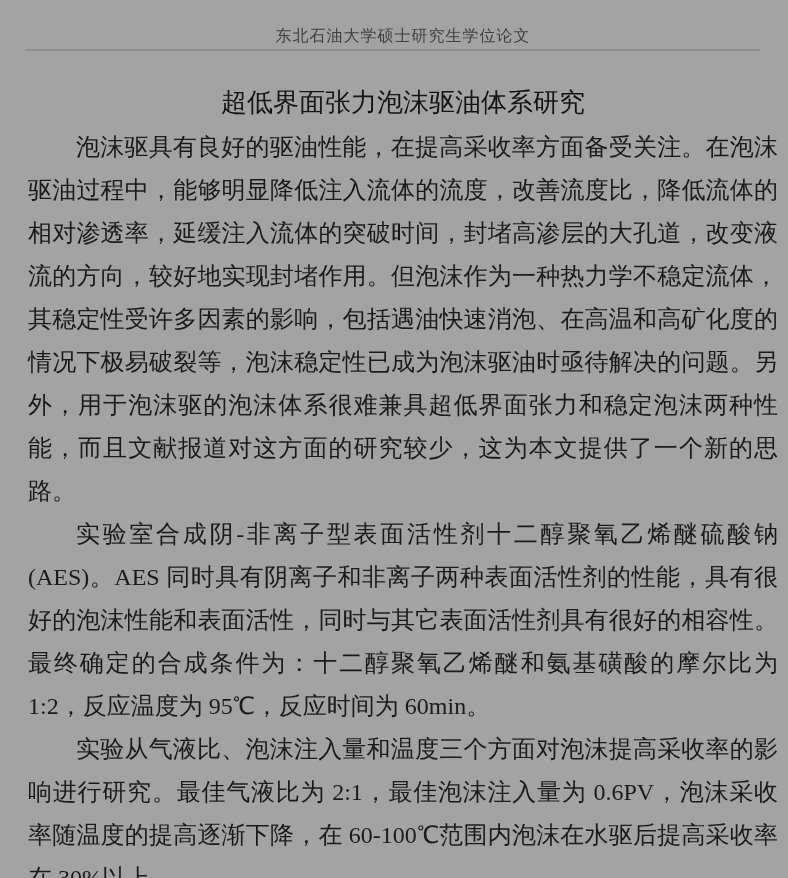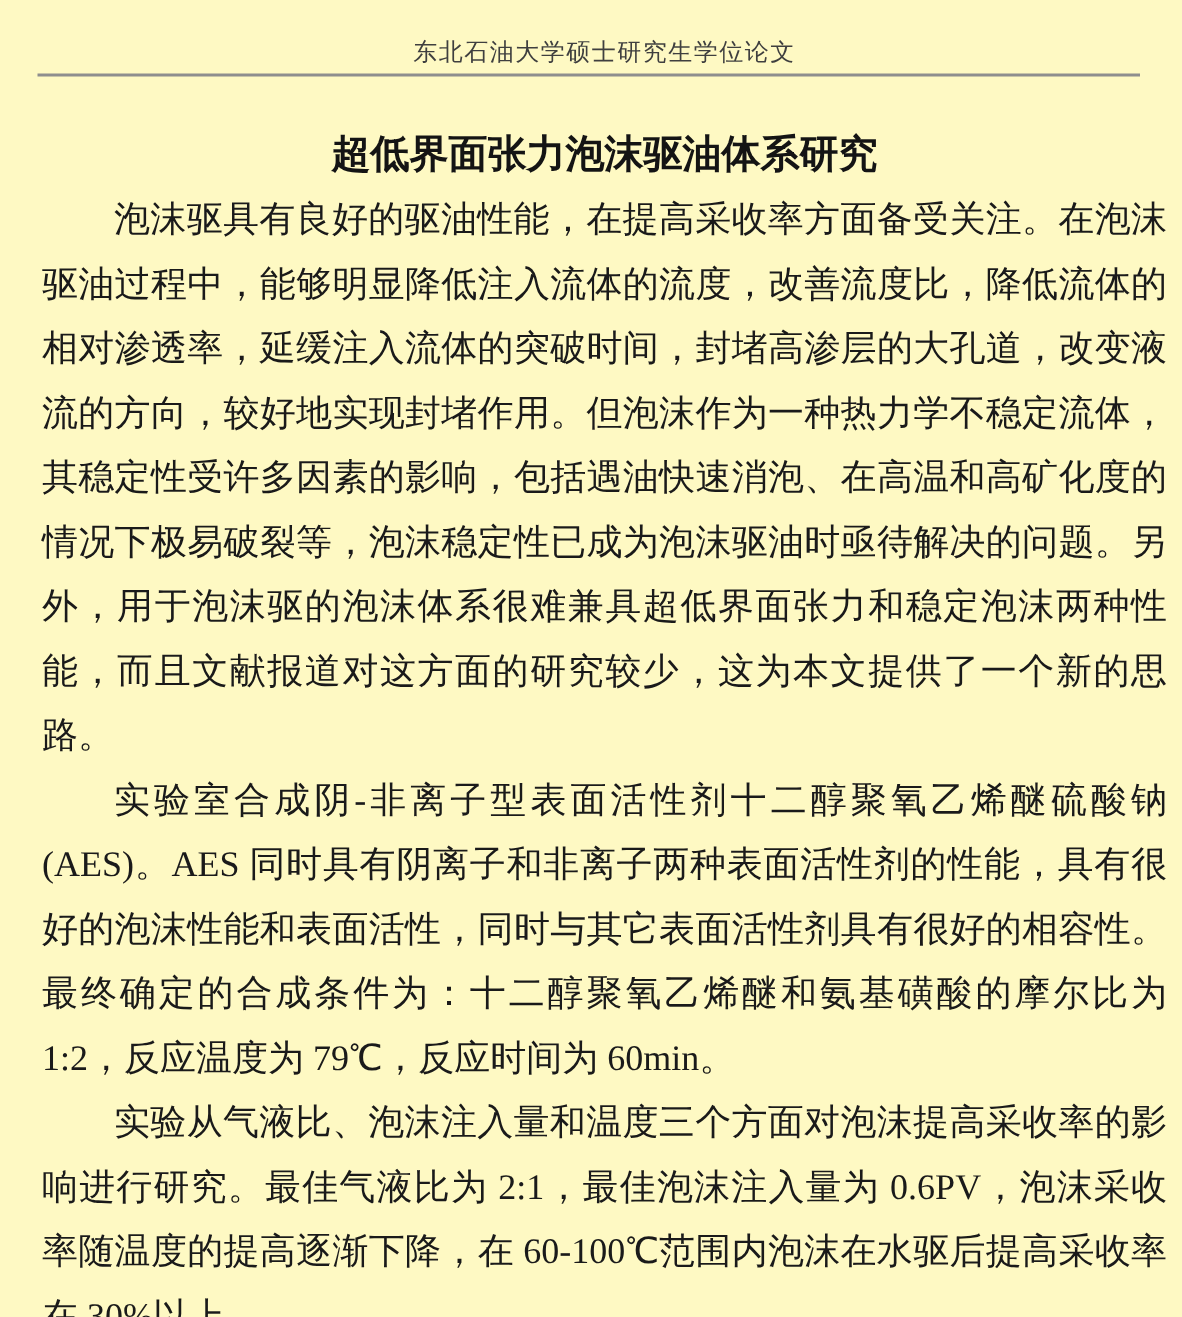--- a/index.html
+++ b/index.html
@@ -5,21 +5,21 @@
   html, body {
     margin: 0;
     padding: 0;
     background: #ffffff;
   }
   .page {
     position: relative;
     width: 788px;
     height: 878px;
     box-sizing: border-box;
-    background: #fef9c3;
+    background: #a3a3a3;
     padding: 0 10px 0 28px;
     color: #1a1a1a;
     overflow: hidden;
   }
   .header-text {
     margin: 0;
     padding-top: 26px;
     text-align: center;
     font-family: "Liberation Serif", serif;
     font-size: 16px;
@@ -29,21 +29,21 @@
   }
   .header-rule {
     height: 2px;
     background: #8e8e8e;
     margin: 3px 18px 0 -3px;
   }
   .thesis-title {
     margin: 36px 0 0 0;
     text-align: center;
     font-family: "Liberation Sans", sans-serif;
-    font-weight: bold;
+    font-weight: normal;
     font-size: 26px;
     line-height: 30px;
     color: #141414;
   }
   .abstract-heading {
     margin: 31px 0 0 0;
     text-align: center;
     font-family: "Liberation Sans", sans-serif;
     font-weight: bold;
     font-size: 25px;
@@ -76,18 +76,18 @@
   <div class="header">
     <div class="header-text">东北石油大学硕士研究生学位论文</div>
     <div class="header-rule"></div>
   </div>
 
   <h1 class="thesis-title">超低界面张力泡沫驱油体系研究</h1>
 
 
   <div class="content">
     <p>泡沫驱具有良好的驱油性能，在提高采收率方面备受关注。在泡沫驱油过程中，能够明显降低注入流体的流度，改善流度比，降低流体的相对渗透率，延缓注入流体的突破时间，封堵高渗层的大孔道，改变液流的方向，较好地实现封堵作用。但泡沫作为一种热力学不稳定流体，其稳定性受许多因素的影响，包括遇油快速消泡、在高温和高矿化度的情况下极易破裂等，泡沫稳定性已成为泡沫驱油时亟待解决的问题。另外，用于泡沫驱的泡沫体系很难兼具超低界面张力和稳定泡沫两种性能，而且文献报道对这方面的研究较少，这为本文提供了一个新的思路。</p>
-    <p>实验室合成阴-非离子型表面活性剂十二醇聚氧乙烯醚硫酸钠(AES)。AES 同时具有阴离子和非离子两种表面活性剂的性能，具有很好的泡沫性能和表面活性，同时与其它表面活性剂具有很好的相容性。最终确定的合成条件为：十二醇聚氧乙烯醚和氨基磺酸的摩尔比为 1:2，反应温度为 79℃，反应时间为 60min。</p>
+    <p>实验室合成阴-非离子型表面活性剂十二醇聚氧乙烯醚硫酸钠(AES)。AES 同时具有阴离子和非离子两种表面活性剂的性能，具有很好的泡沫性能和表面活性，同时与其它表面活性剂具有很好的相容性。最终确定的合成条件为：十二醇聚氧乙烯醚和氨基磺酸的摩尔比为 1:2，反应温度为 95℃，反应时间为 60min。</p>
     <p>实验从气液比、泡沫注入量和温度三个方面对泡沫提高采收率的影响进行研究。最佳气液比为 2:1，最佳泡沫注入量为 0.6PV，泡沫采收率随温度的提高逐渐下降，在 60-100℃范围内泡沫在水驱后提高采收率在 30%以上。</p>
     <p><span class="kw-label">关键词：</span><span>泡沫驱，表面活性剂复配，超低界面张力，稳定泡沫</span></p>
   </div>
 
 </div>
 
 </body></html>

